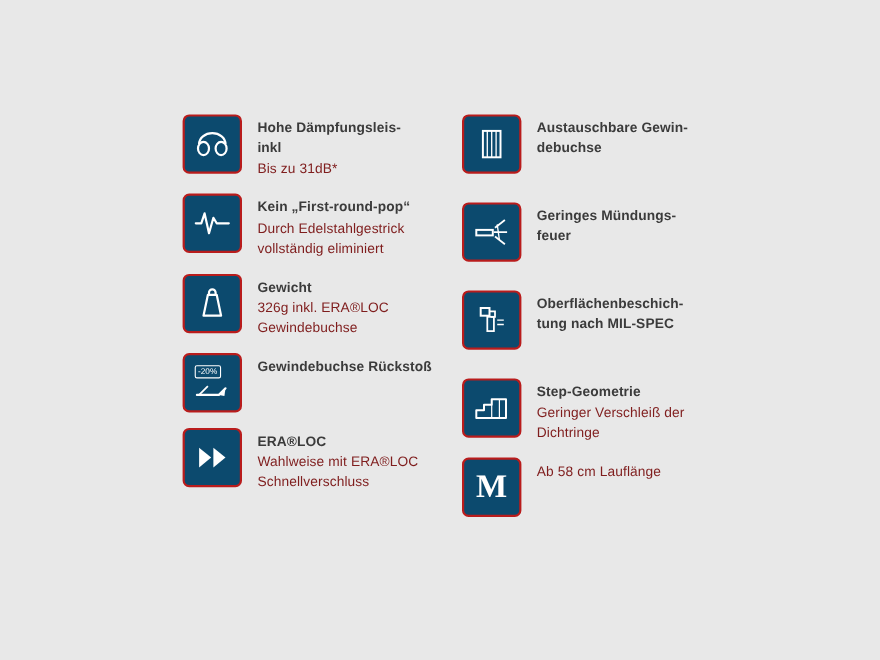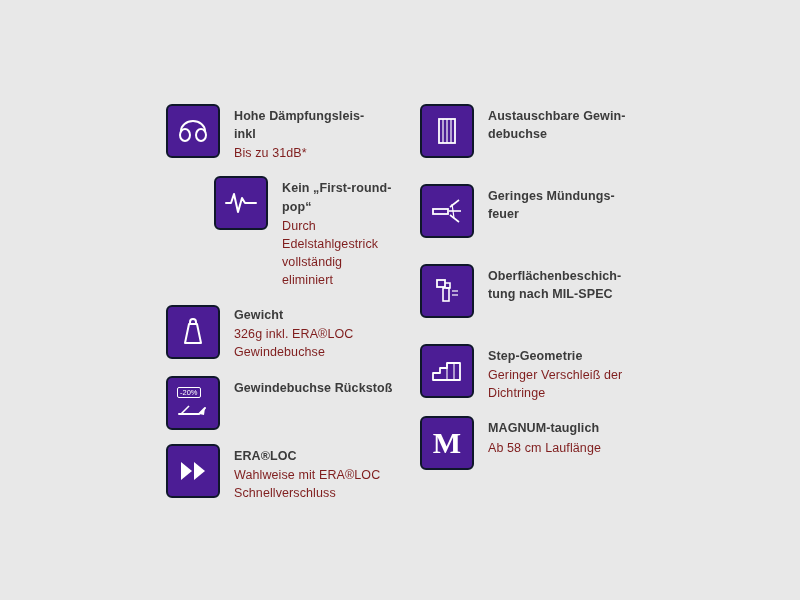--- a/index.html
+++ b/index.html
@@ -28,23 +28,23 @@
 
   .feature-row {
     display: flex;
     align-items: flex-start;
     margin-bottom: 12px;
   }
   .icon-tile {
     width: 54px;
     height: 54px;
     flex: 0 0 54px;
-    border: 2px solid #0f172a;
+    border: 2px solid #b91c1c;
     border-radius: 6px;
-    background: #4c1d95;
+    background: #0c4a6e;
     box-sizing: border-box;
     display: flex;
     align-items: center;
     justify-content: center;
     position: relative;
   }
   .icon-tile svg { display: block; }
   .feature-text {
     margin-left: 14px;
     padding-top: 3px;
@@ -98,35 +98,35 @@
           <ellipse cx="24" cy="17" rx="5" ry="6" fill="none" stroke="#ffffff" stroke-width="2"></ellipse>
         </svg>
       </div>
       <div class="feature-text">
         <div class="feature-title">Hohe Dämpfungsleis-</div>
         <div class="feature-title">inkl</div>
         <div class="feature-desc">Bis zu 31dB*</div>
       </div>
     </div>
 
-    <div class="feature-row" style="margin-bottom:14px;margin-left:48px;">
+    <div class="feature-row" style="margin-bottom:14px;">
       <div class="icon-tile">
         <svg width="34" height="28" viewBox="0 0 34 28">
           <polyline points="2,14 7,14 10,5 14,23 18,9 21,14 32,14" fill="none" stroke="#ffffff" stroke-width="2" stroke-linejoin="round" stroke-linecap="round"></polyline>
         </svg>
       </div>
       <div class="feature-text">
         <div class="feature-title">Kein „First-round-pop“</div>
         <div class="feature-desc" style="white-space:pre-line;">Durch Edelstahlgestrick
 vollständig eliminiert</div>
       </div>
     </div>
 
 
-    <div class="feature-row" style="margin-bottom:14px;align-items:center;">
+    <div class="feature-row" style="margin-bottom:14px;">
       <div class="icon-tile">
         <svg width="26" height="30" viewBox="0 0 26 30">
           <path d="M9 7h8l4 19H5z" fill="none" stroke="#ffffff" stroke-width="2" stroke-linejoin="round"></path>
           <path d="M10 7V5a3 3 0 0 1 6 0v2" fill="none" stroke="#ffffff" stroke-width="2"></path>
         </svg>
       </div>
       <div class="feature-text">
         <div class="feature-title">Gewicht</div>
         <div class="feature-desc" style="white-space:pre-line;">326g inkl. ERA®LOC
 Gewindebuchse</div>
@@ -225,20 +225,19 @@
         <div class="feature-desc" style="white-space:pre-line;">Geringer Verschleiß der
 Dichtringe</div>
       </div>
     </div>
 
     <div class="feature-row">
       <div class="icon-tile">
         <span class="magnum-letter">M</span>
       </div>
       <div class="feature-text">
-        <div class="feature-title">MAGNUM-tauglich</div>
         <div class="feature-desc">Ab 58 cm Lauflänge</div>
       </div>
     </div>
 
   </div>
 
 </div>
 
 </body></html>

